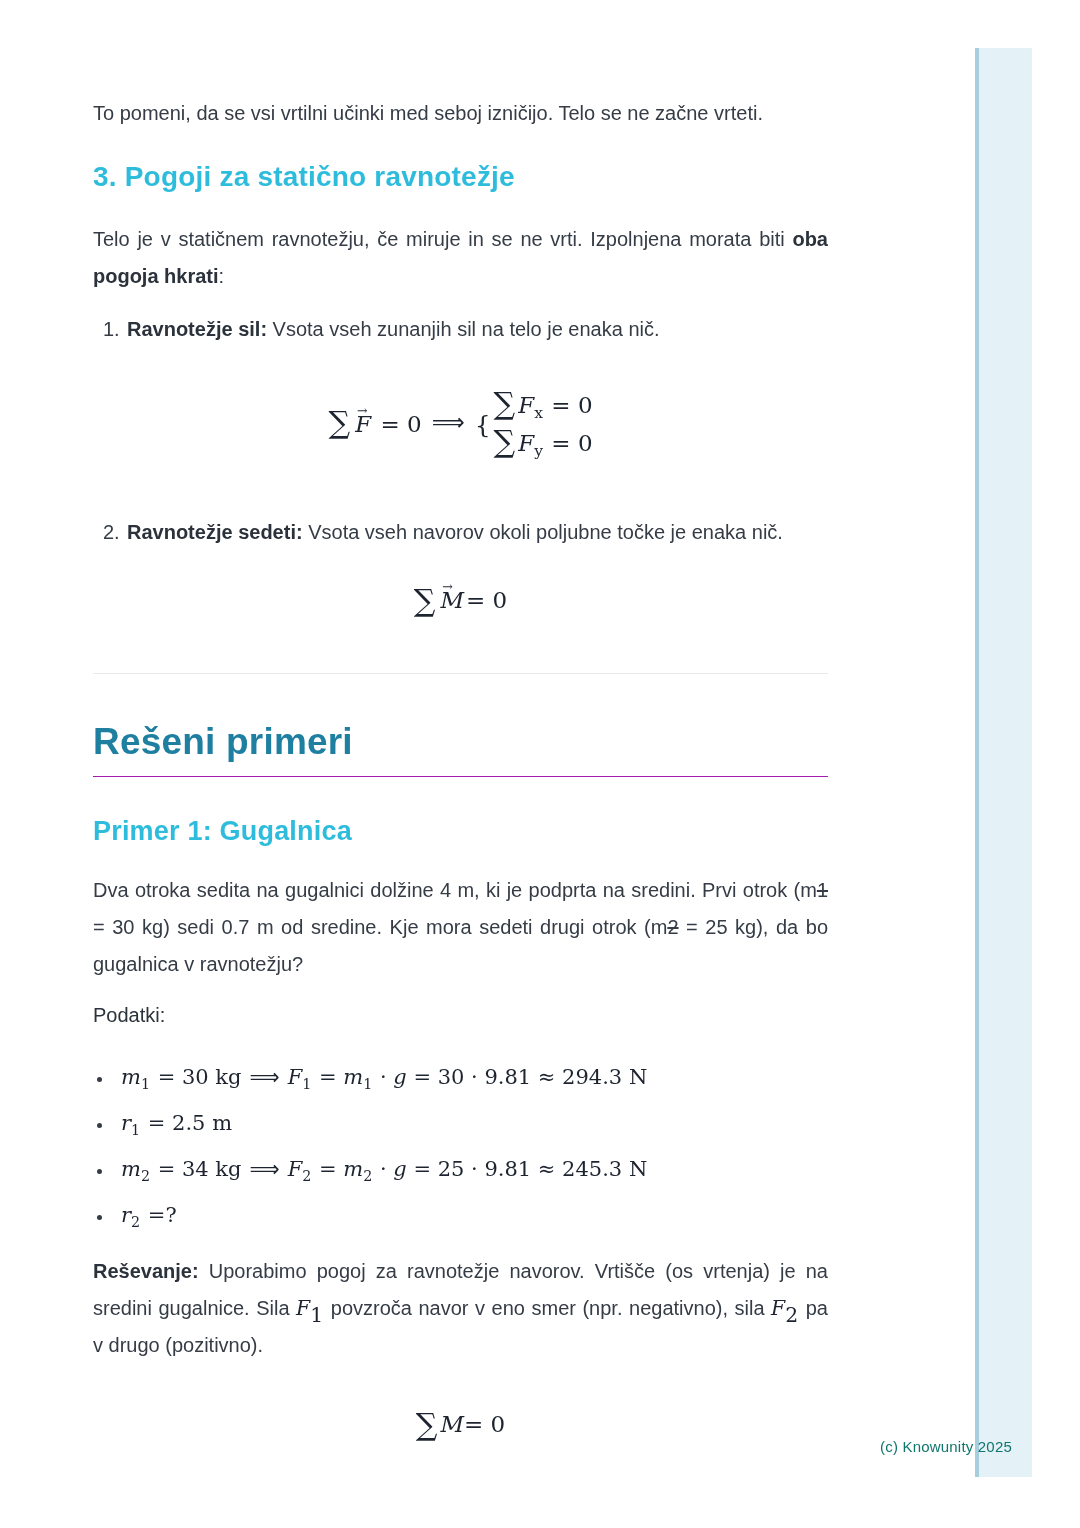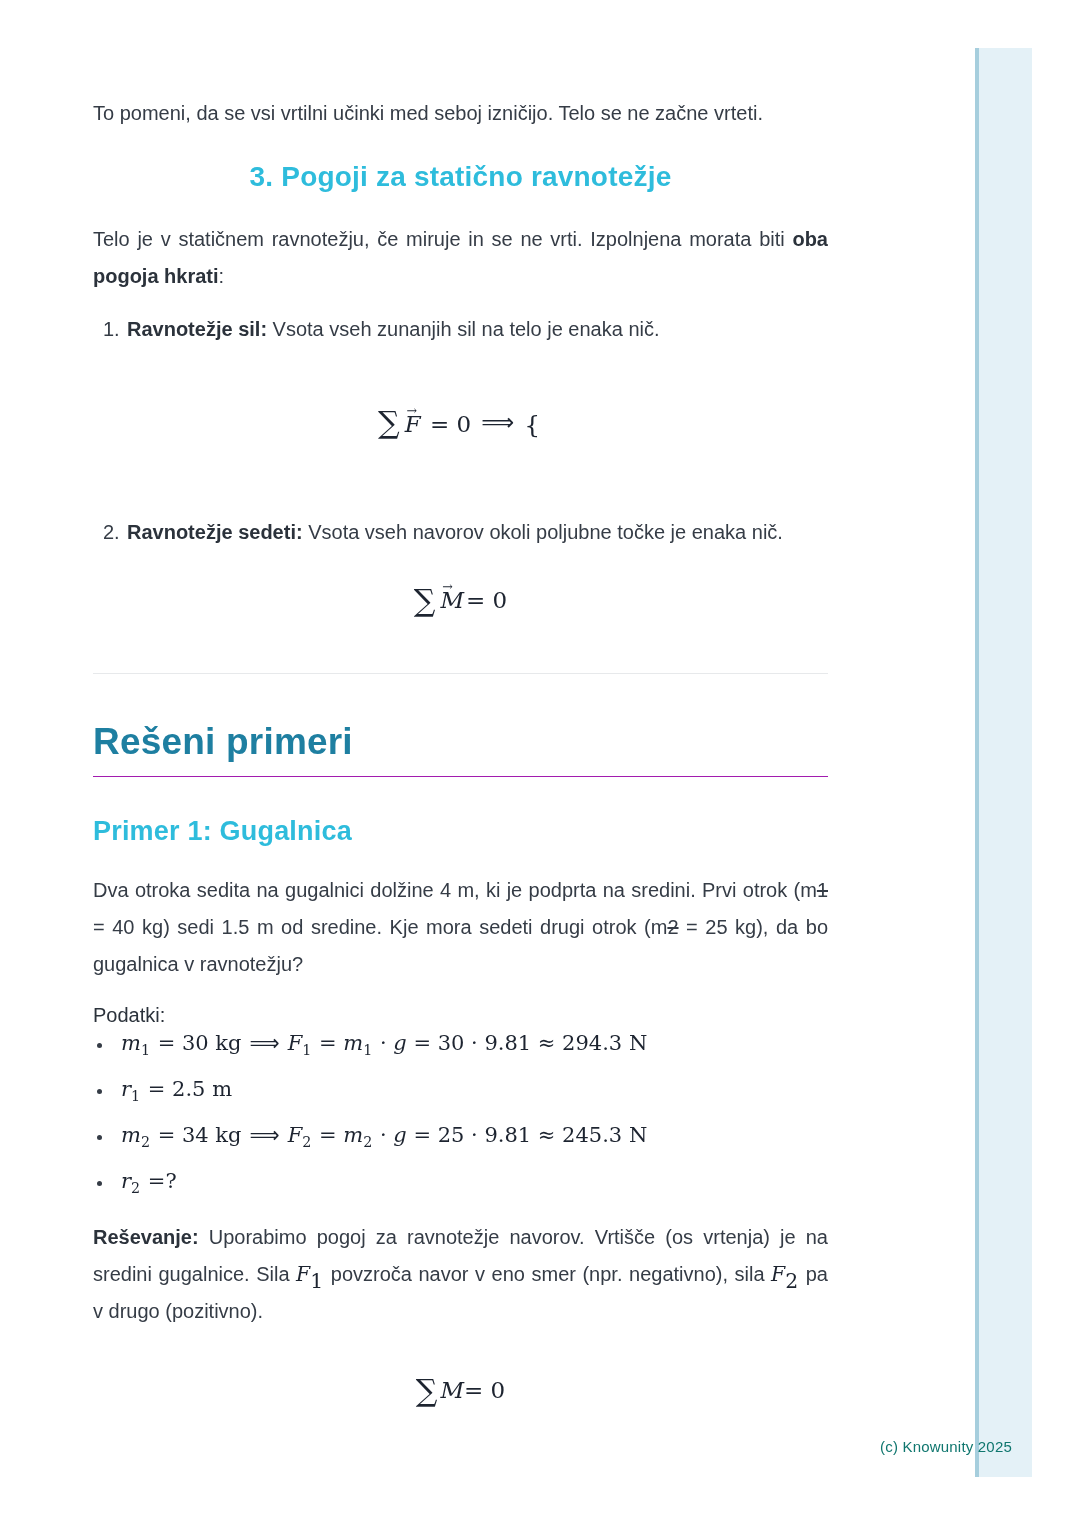--- a/index.html
+++ b/index.html
@@ -16,21 +16,20 @@
   .content { position:absolute; left:93px; top:0; width:735px; }
 
   p.body-text { font-size:20px; line-height:37px; color:#353c46; }
   .justify { text-align:justify; }
 
   .p-top { margin-top:95px; }
 
   h2.sec-heading {
     margin-top:27px; font-size:28px; line-height:36px; font-weight:bold; color:#2ebcdc;
     letter-spacing:0.2px;
-    text-align:center;
   }
   .sec-intro { margin-top:26px; }
 
   .num-item { display:flex; margin-top:16px; font-size:20px; line-height:37px; }
   .num-item .num { width:34px; flex:0 0 auto; padding-left:10px; }
   .num-item .itm-text { flex:1; }
 
   .tk-b { font-weight:bold; color:#2b323b;text-align:center; }
   .tk-st { text-decoration:line-through; }
 
@@ -62,21 +61,21 @@
   }
 
   h3.example-heading {
     margin-top:37px; font-size:27px; line-height:34px; font-weight:bold; color:#2ebcdc;
     letter-spacing:0.2px;
   }
 
   .problem-p { margin-top:24px; }
   .data-label { margin-top:17px; font-size:20px; line-height:30px; font-weight:normal; color:#2b323b; }
 
-  ul.data-list { padding-left:21px; list-style:disc; }
+  ul.data-list { margin-top:34px; padding-left:21px; list-style:disc; }
   ul.data-list li {
     font-family:"DejaVu Serif","Liberation Serif",serif; font-size:21px; line-height:27px;
     color:#1d2430; margin-bottom:17px; padding-left:7px;
   }
   ul.data-list li::marker { color:#353c46; font-size:17px; }
   ul.data-list .tk-imp { margin:0 8px; }
 
   .solving-p { margin-top:22px; }
   .solving-p .tk-v, .solving-p .tk-s { font-size:1.02em; }
 
@@ -102,40 +101,44 @@
 
     <div class="num-item">
       <span class="num">1.</span>
       <span class="itm-text"><span class="tk-b">Ravnotežje sil:</span><span class="tk-p"> Vsota vseh zunanjih sil na telo je enaka nič.</span></span>
     </div>
 
     <div class="formula formula-forces">
       <span class="math"><span class="tk-sum">∑</span><span class="tk-vec"><span class="tk-arr">→</span><span>F</span></span><span class="tk-t"> = 0</span></span>
       <span class="tk-imp">⟹</span>
       <span class="tk-br">{</span>
+      <span class="stack">
+        <span class="math"><span class="tk-sum">∑</span><span class="tk-v">F</span><span class="tk-s">x</span><span class="tk-t"> = 0</span></span>
+        <span class="math"><span class="tk-sum">∑</span><span class="tk-v">F</span><span class="tk-s">y</span><span class="tk-t"> = 0</span></span>
+      </span>
     </div>
 
     <div class="num-item itm-2">
       <span class="num">2.</span>
       <span class="itm-text"><span class="tk-b">Ravnotežje sedeti:</span><span class="tk-p"> Vsota vseh navorov okoli poljubne točke je enaka nič.</span></span>
     </div>
 
     <div class="formula formula-torque">
         <span class="tk-sum">∑</span>
         <span class="tk-vec"><span class="tk-arr">→</span><span>M</span></span>
         <span class="tk-t"> = 0</span>
       </div>
 
     <hr class="divider">
 
     <h1 class="big-heading">Rešeni primeri</h1>
 
     <h3 class="example-heading">Primer 1: Gugalnica</h3>
 
-    <p class="body-text justify problem-p"><span class="tk-p">Dva otroka sedita na gugalnici dolžine 4 m, ki je podprta na sredini. Prvi otrok (m</span><span class="tk-st">1</span><span class="tk-p"> = 40 kg) sedi 1.5 m od sredine. Kje mora sedeti drugi otrok (m</span><span class="tk-st">2</span><span class="tk-p"> = 25 kg), da bo gugalnica v ravnotežju?</span></p>
+    <p class="body-text justify problem-p"><span class="tk-p">Dva otroka sedita na gugalnici dolžine 4 m, ki je podprta na sredini. Prvi otrok (m</span><span class="tk-st">1</span><span class="tk-p"> = 30 kg) sedi 0.7 m od sredine. Kje mora sedeti drugi otrok (m</span><span class="tk-st">2</span><span class="tk-p"> = 25 kg), da bo gugalnica v ravnotežju?</span></p>
 
     <p class="data-label">Podatki:</p>
 
     <ul class="data-list">
       <li><span class="tk-v">m</span><span class="tk-s">1</span><span class="tk-t"> = 30 kg</span><span class="tk-imp">⟹</span><span class="tk-v">F</span><span class="tk-s">1</span><span class="tk-t"> = </span><span class="tk-v">m</span><span class="tk-s">1</span><span class="tk-t"> · </span><span class="tk-v">g</span><span class="tk-t"> = 30 · 9.81 ≈ 294.3 N</span></li>
       <li><span class="tk-v">r</span><span class="tk-s">1</span><span class="tk-t"> = 2.5 m</span></li>
       <li><span class="tk-v">m</span><span class="tk-s">2</span><span class="tk-t"> = 34 kg</span><span class="tk-imp">⟹</span><span class="tk-v">F</span><span class="tk-s">2</span><span class="tk-t"> = </span><span class="tk-v">m</span><span class="tk-s">2</span><span class="tk-t"> · </span><span class="tk-v">g</span><span class="tk-t"> = 25 · 9.81 ≈ 245.3 N</span></li>
       <li><span class="tk-v">r</span><span class="tk-s">2</span><span class="tk-t"> =?</span></li>
     </ul>
 

